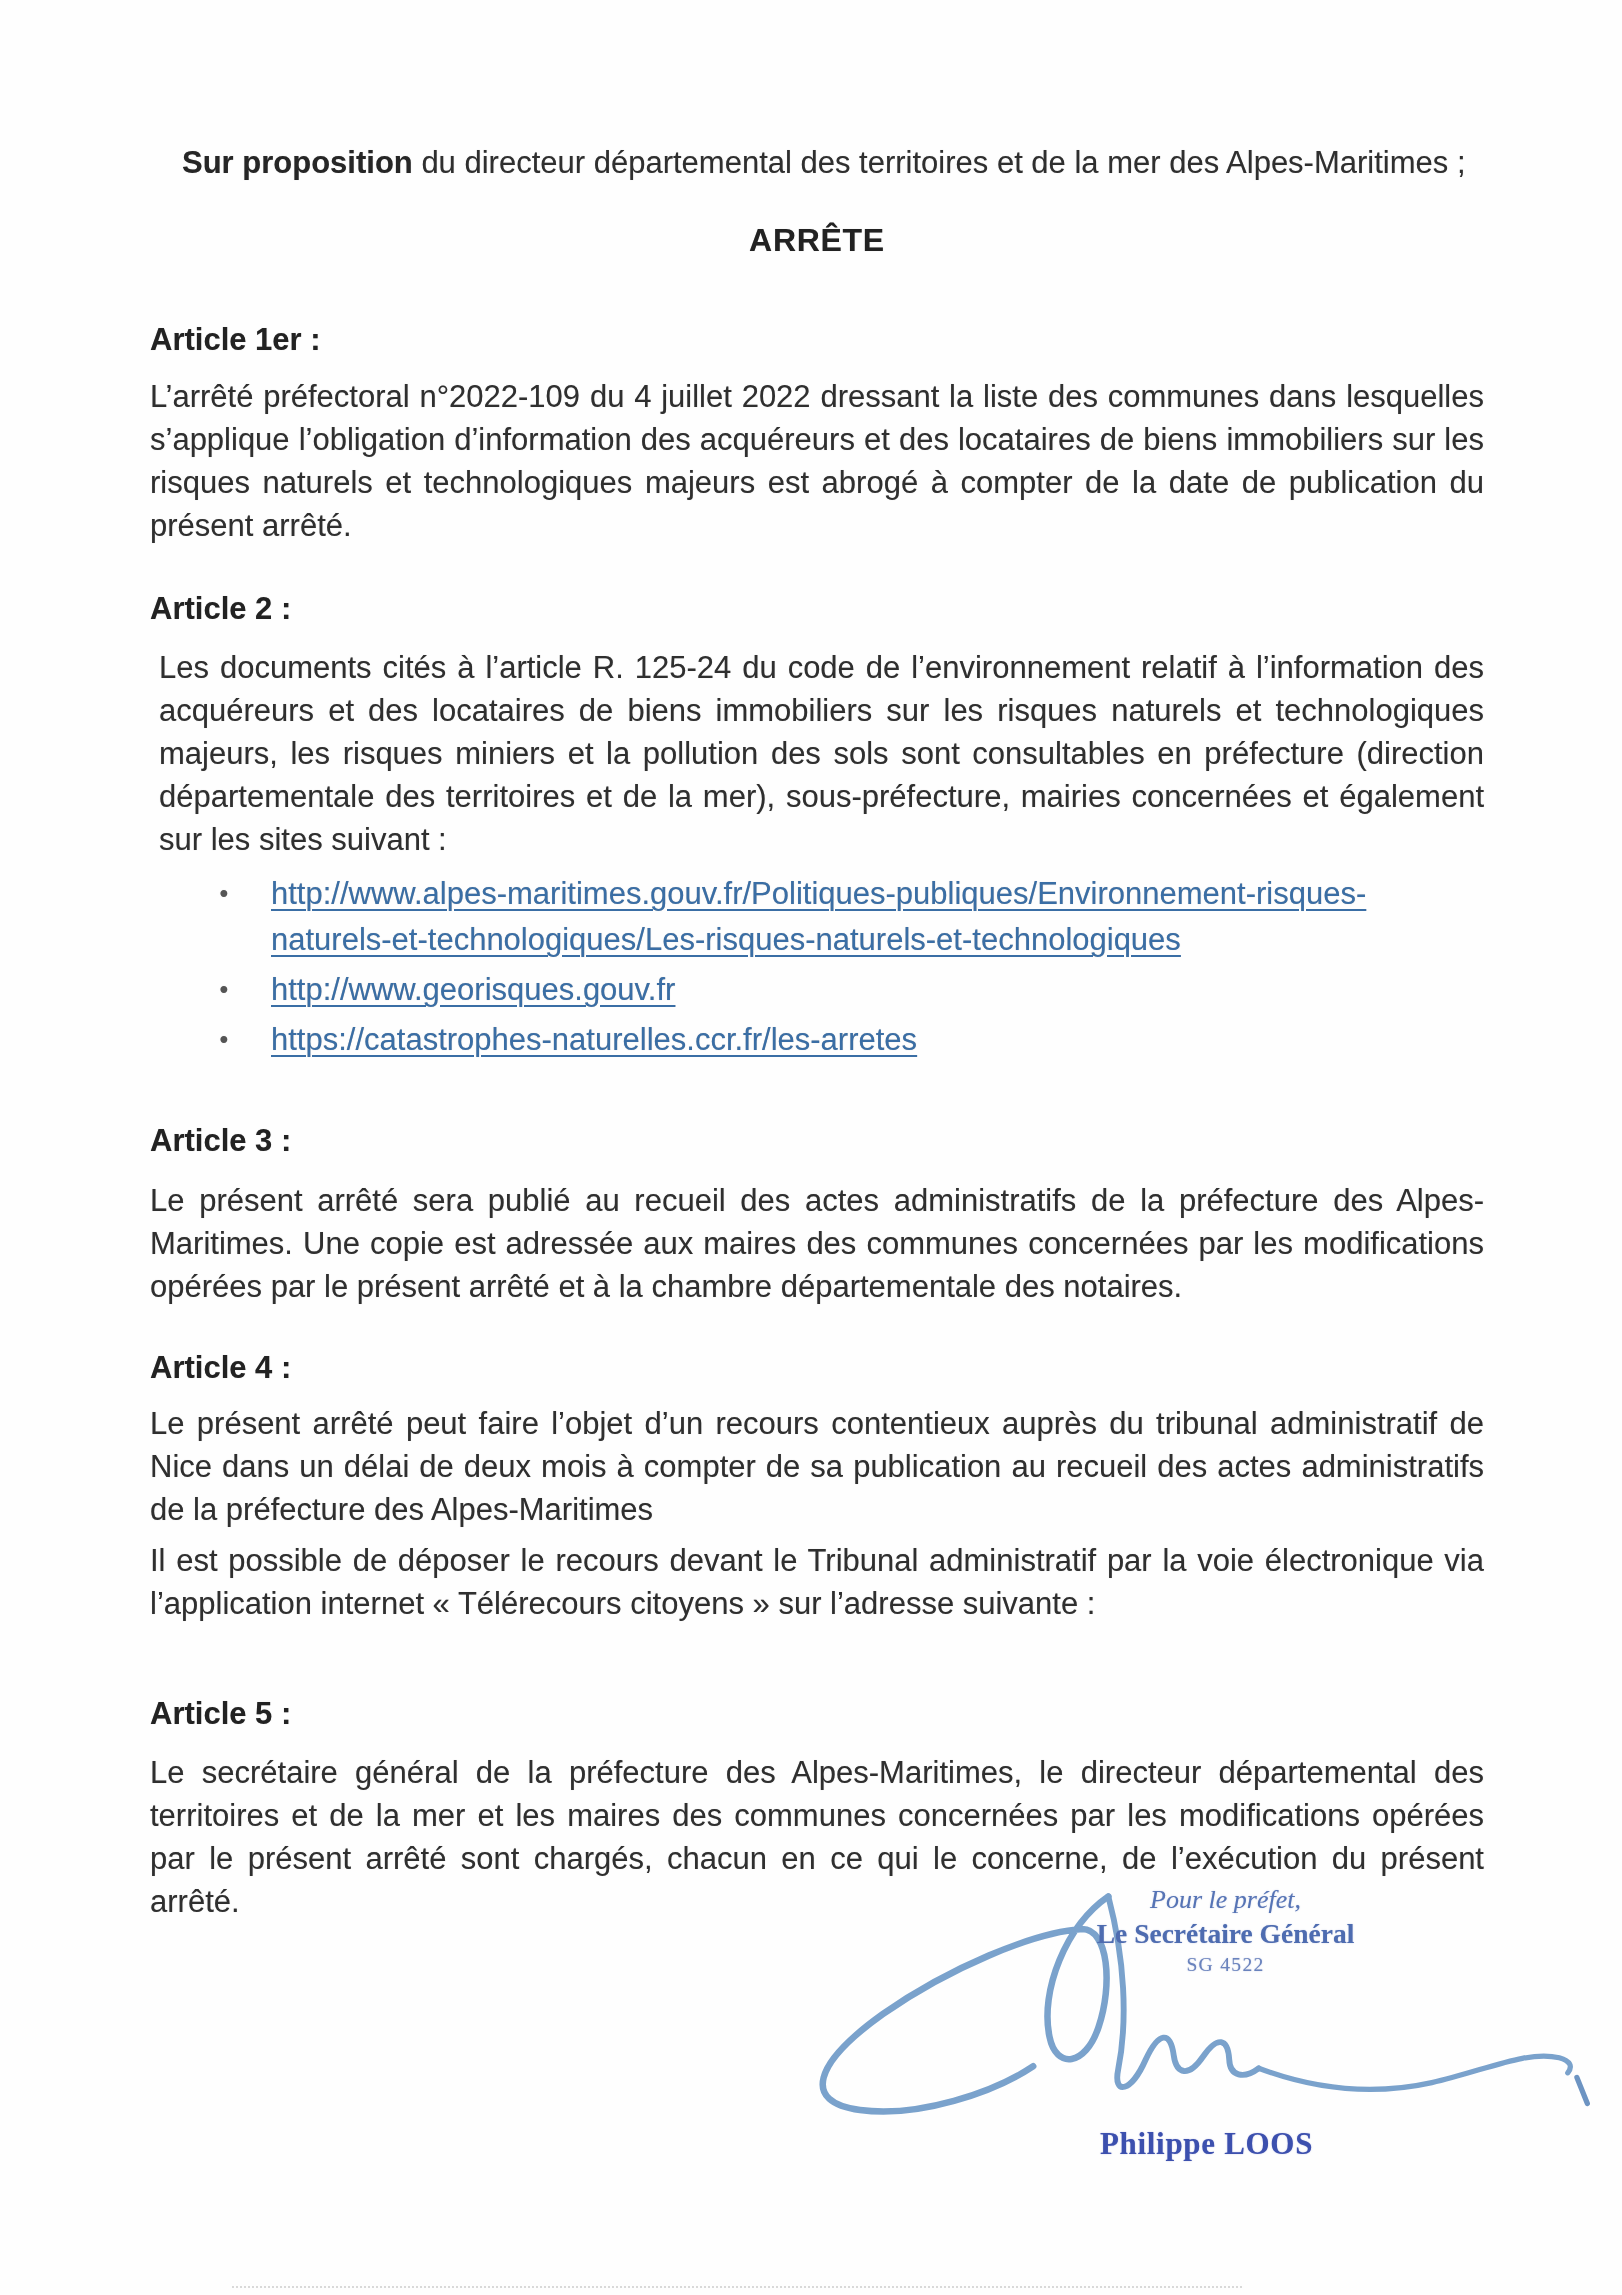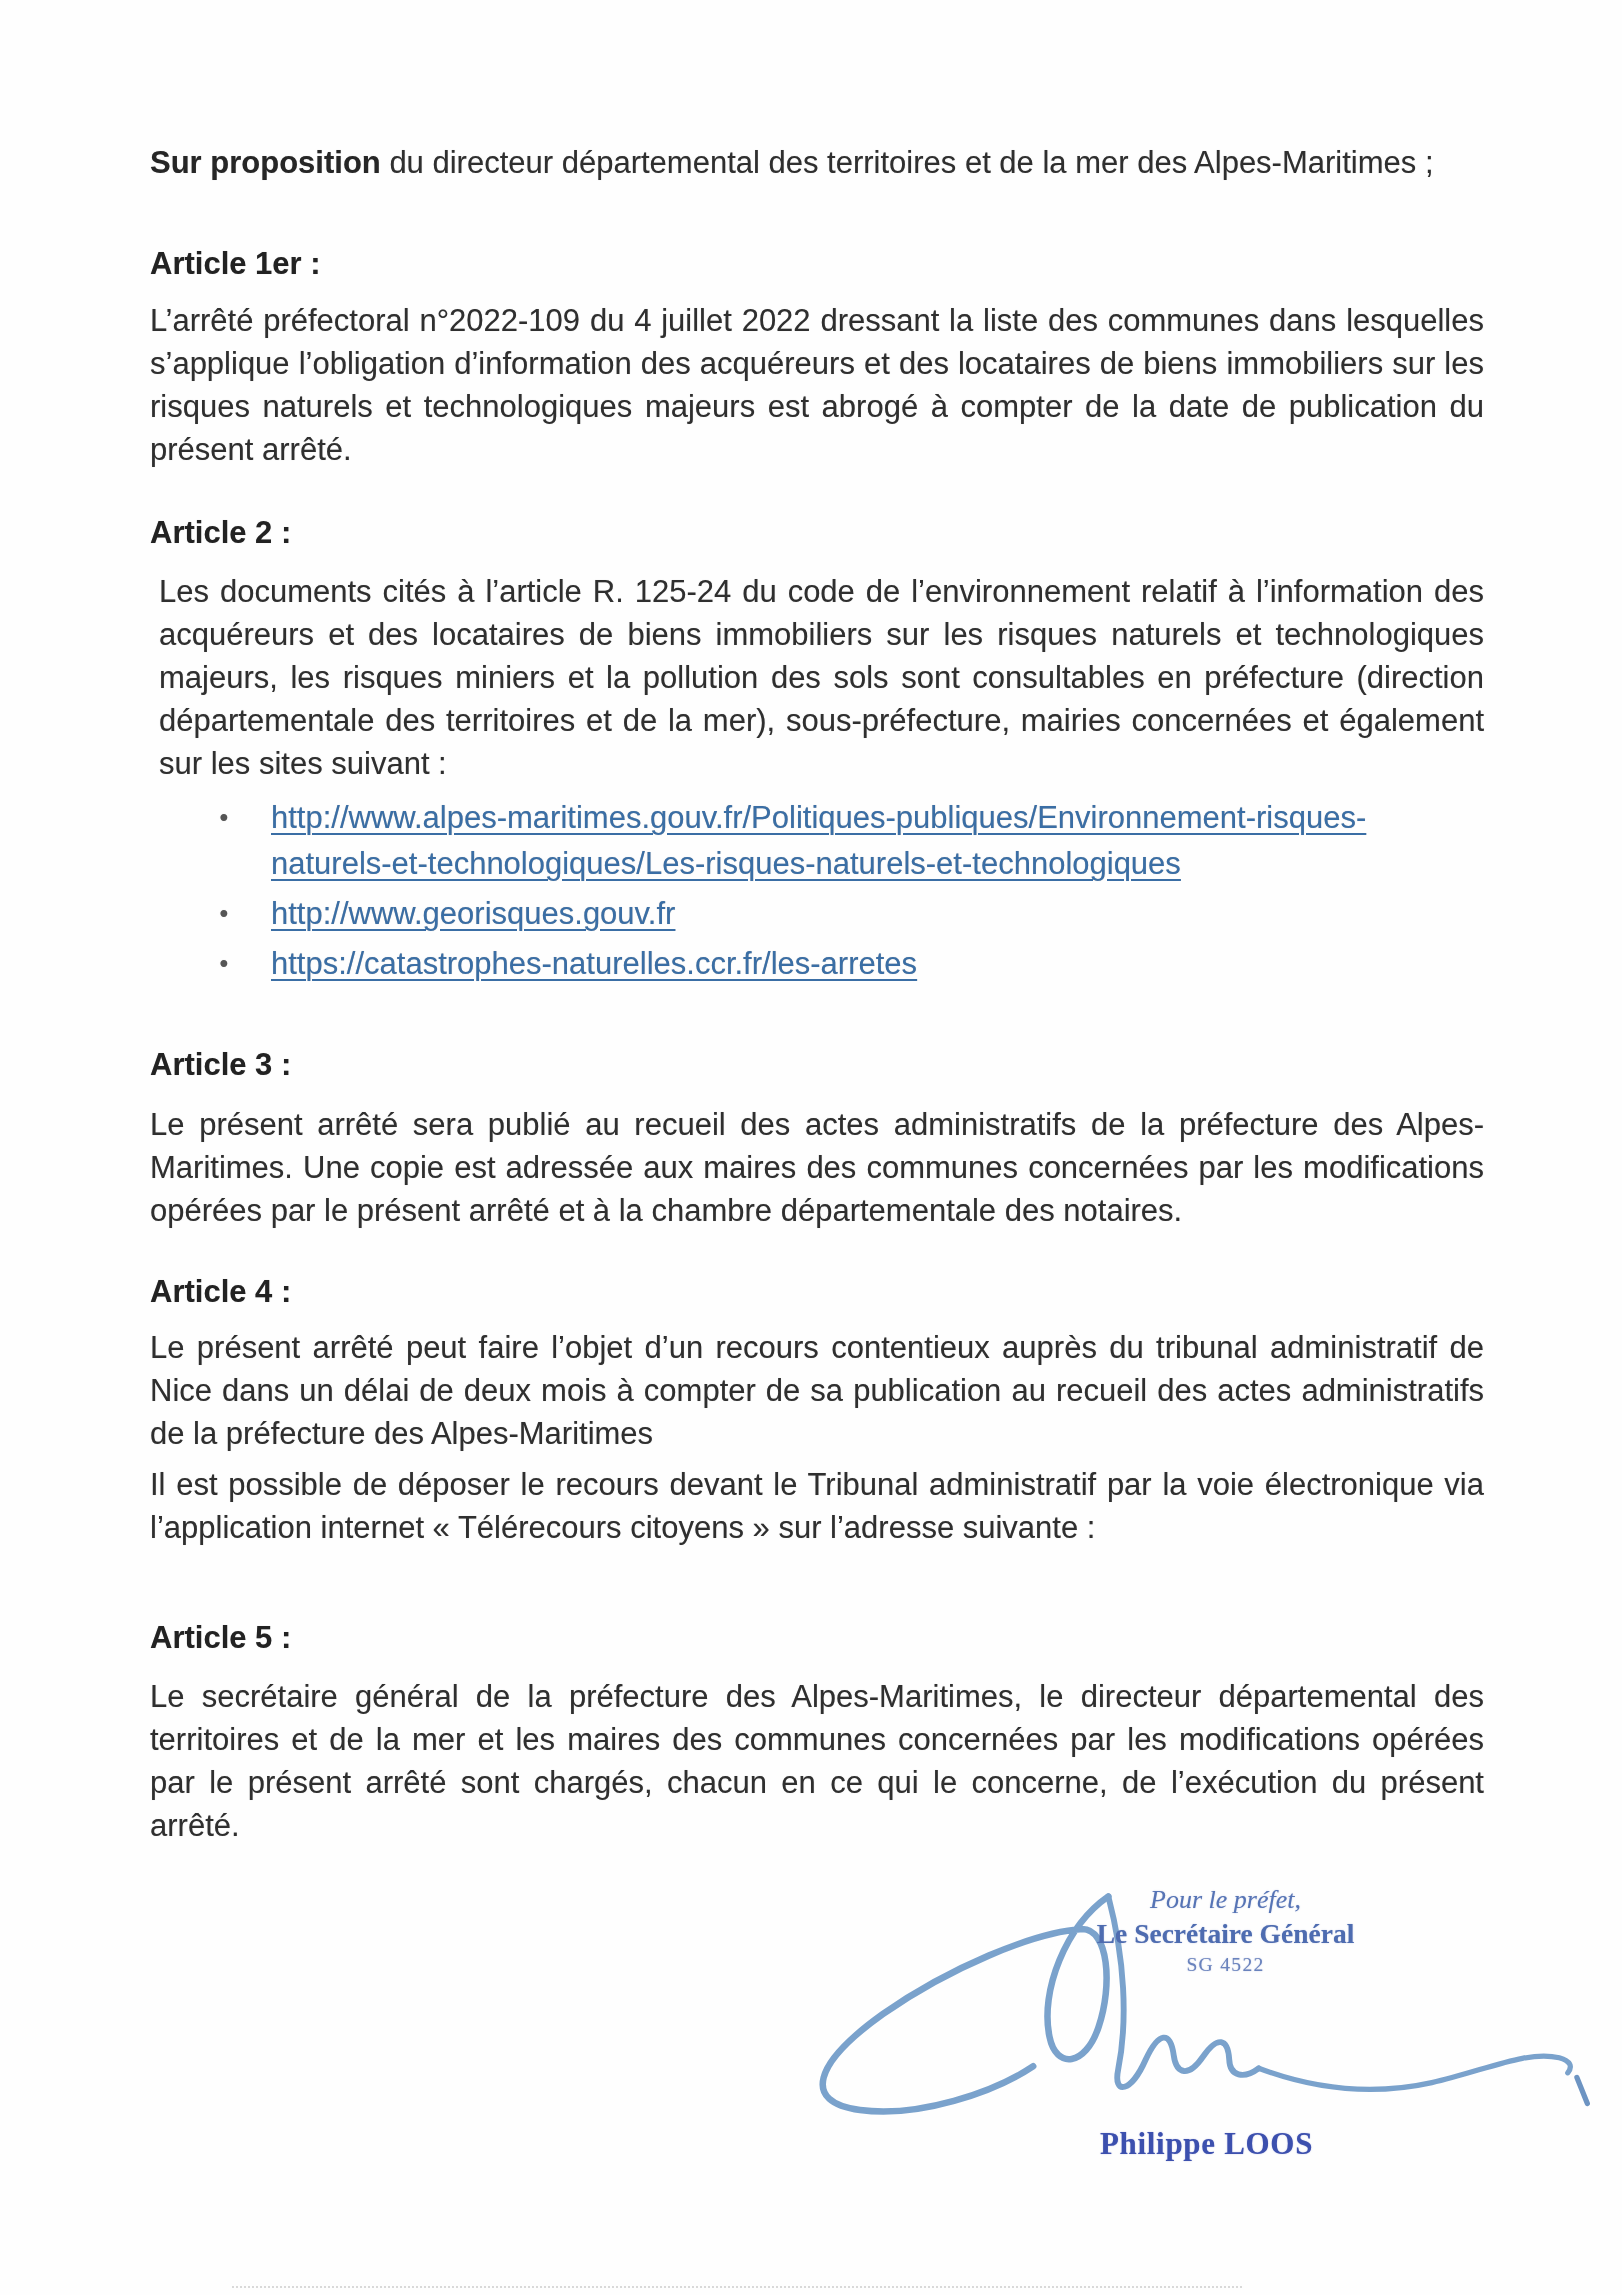--- a/index.html
+++ b/index.html
@@ -11,21 +11,21 @@
     font-family:"Liberation Sans", sans-serif;
   }
   .content{
     position:absolute;left:150px;top:141px;width:1334px;
   }
   .scan-text{ text-shadow:0 0 0.7px rgba(60,60,60,.38); }
   .para{
     font-size:31px;line-height:43px;color:#2f2f2f;
     text-align:justify;margin:0;
   }
-  .intro{margin-top:0;}
+  .intro{margin-top:0;margin-left:32px;}
   .lead-bold{font-weight:bold;color:#262626;}
   .arrete{
     margin-top:37px;
     text-align:center;font-weight:bold;font-size:32px;line-height:39px;
     letter-spacing:0.7px;color:#222;
   }
   .h-article{
     font-size:31px;line-height:39px;font-weight:bold;color:#222;margin:0;
   }
   .mt-a1h{margin-top:60px;}
@@ -88,20 +88,21 @@
   }
 </style>
 </head>
 <body>
 
 <div class="page">
   <div class="content scan-text">
 
     <p class="para intro"><span class="lead-bold">Sur proposition</span><span> du directeur départemental des territoires et de la mer des Alpes-Maritimes ;</span></p>
 
+    <div class="arrete">ARRÊTE</div>
 
     <h2 class="h-article mt-a1h">Article 1er :</h2>
     <p class="para mt-a1p">L’arrêté préfectoral n°2022-109 du 4 juillet 2022 dressant la liste des communes dans lesquelles s’applique l’obligation d’information des acquéreurs et des locataires de biens immobiliers sur les risques naturels et technologiques majeurs est abrogé à compter de la date de publication du présent arrêté.</p>
 
     <h2 class="h-article mt-a2h">Article 2 :</h2>
     <p class="para mt-a2p">Les documents cités à l’article R. 125-24 du code de l’environnement relatif à l’information des acquéreurs et des locataires de biens immobiliers sur les risques naturels et technologiques majeurs, les risques miniers et la pollution des sols sont consultables en préfecture (direction départementale des territoires et de la mer), sous-préfecture, mairies concernées et également sur les sites suivant :</p>
     <ul class="links">
       <li><a class="url">http://www.alpes-maritimes.gouv.fr/Politiques-publiques/Environnement-risques-naturels-et-technologiques/Les-risques-naturels-et-technologiques</a></li>
       <li><a class="url">http://www.georisques.gouv.fr</a></li>
       <li><a class="url">https://catastrophes-naturelles.ccr.fr/les-arretes</a></li>

